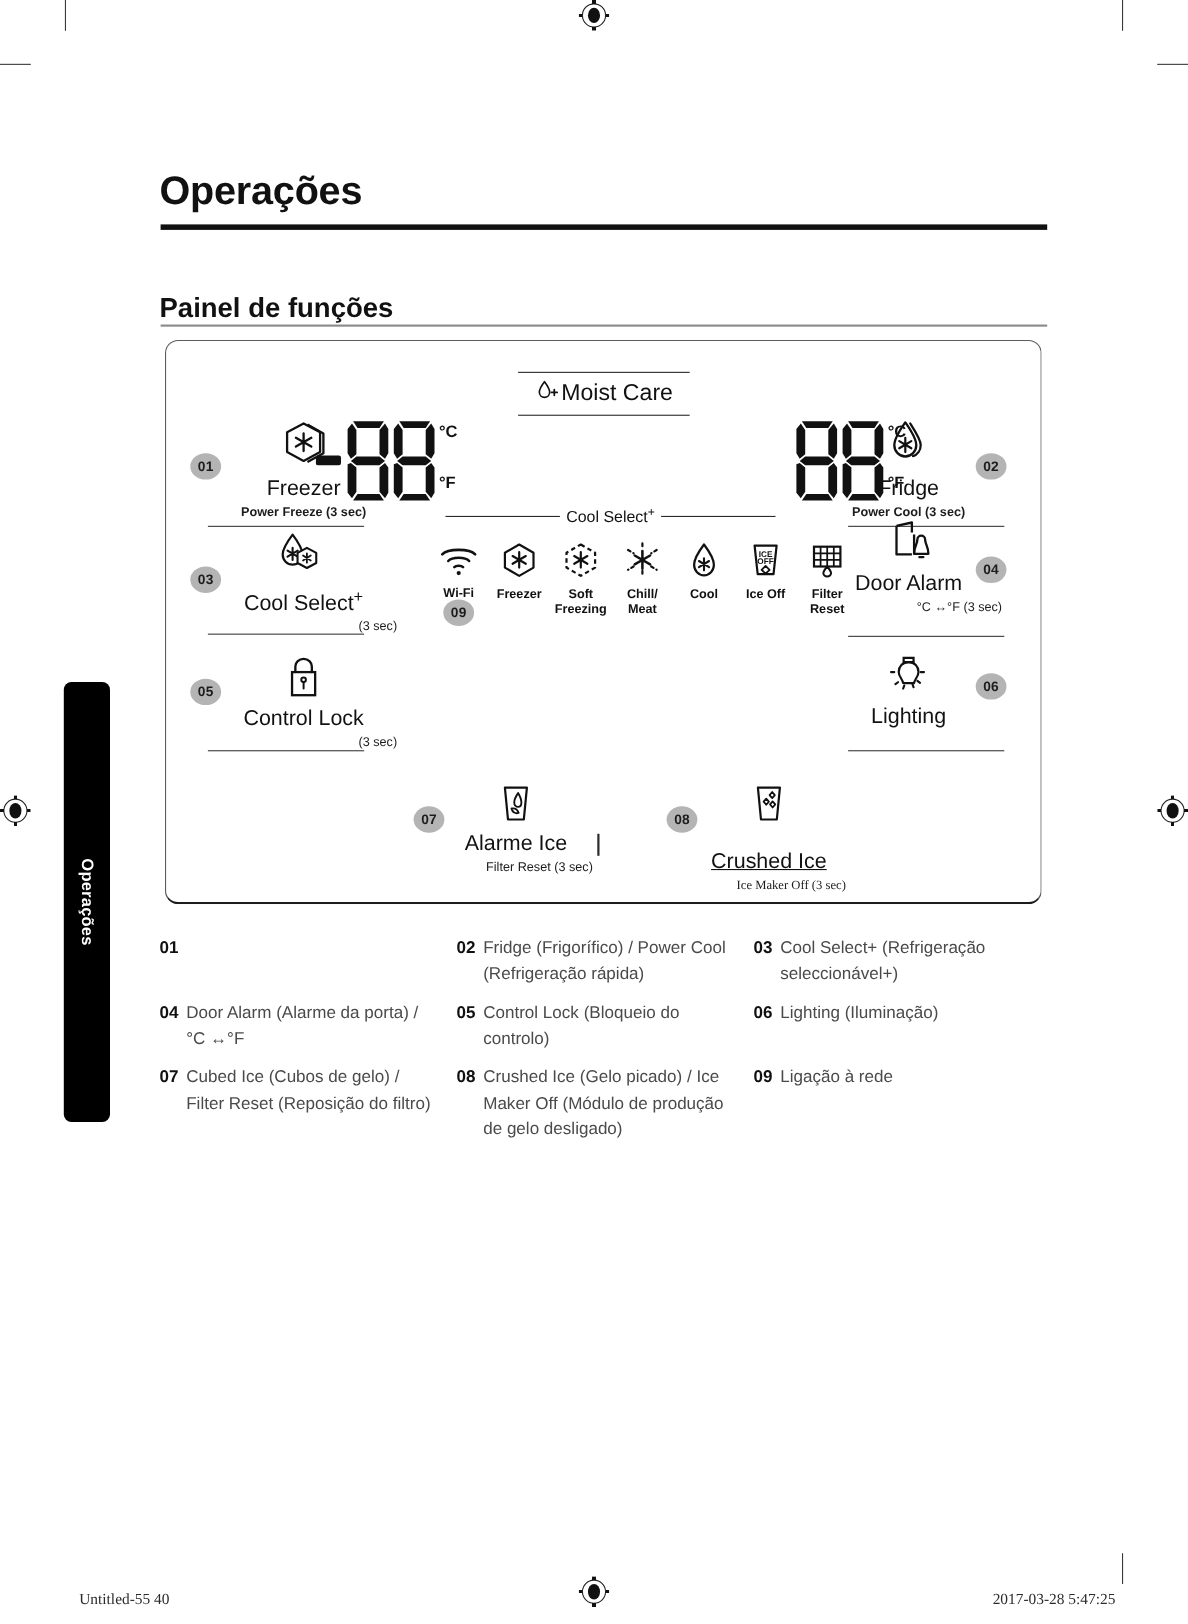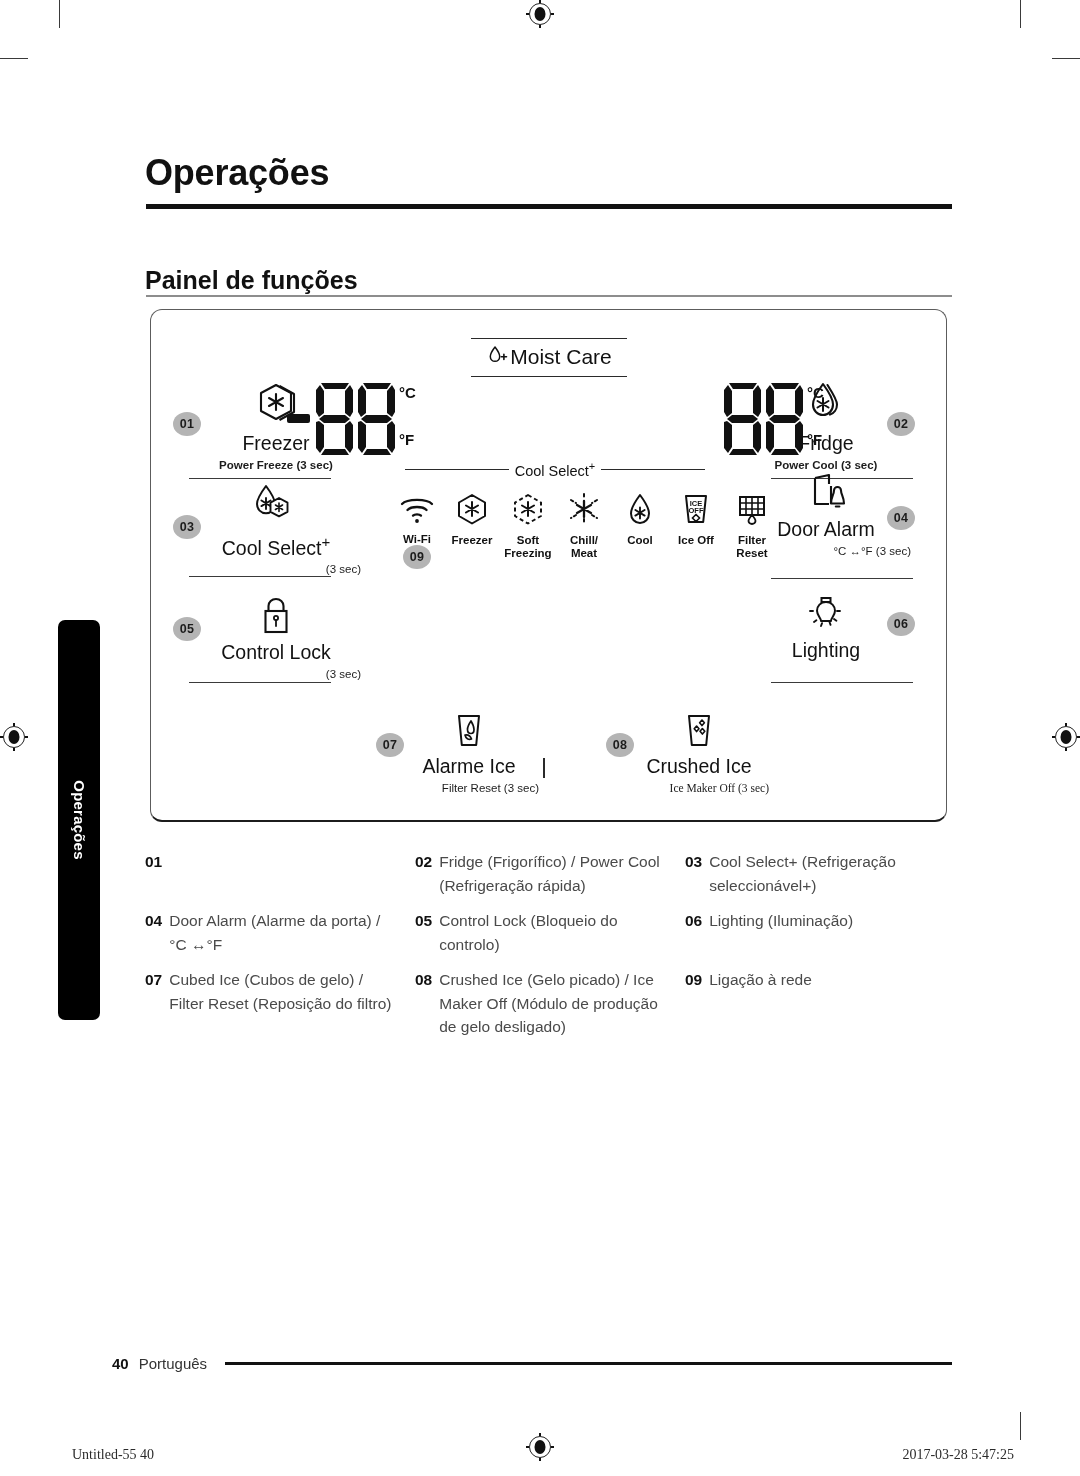--- a/index.html
+++ b/index.html
@@ -580,21 +580,21 @@
       <span>
         <svg width="36" height="38" viewBox="0 0 36 38">
           <path d="M8 3 L28 3 L25.2 32 L10.8 32 Z" fill="none" stroke="#111" stroke-width="2" stroke-linejoin="round"></path>
           <g fill="none" stroke="#111" stroke-width="1.6" stroke-linejoin="round">
             <polygon points="21,7 23.4,9.8 21,12.6 18.6,9.8"></polygon>
             <polygon points="15.6,13 18,15.8 15.6,18.6 13.2,15.8"></polygon>
             <polygon points="21.4,15.5 23.8,18.3 21.4,21.1 19,18.3"></polygon>
           </g>
         </svg>
       </span>
-      <div class="btn-title" style="margin-top:2px;">Crushed Ice</div>
+      <div class="btn-title" style="margin-top:18px;text-decoration:underline;">Crushed Ice</div>
       <div class="btn-sub-light" style="margin-top:6px;font-family:Liberation Serif, serif;">Ice Maker Off (3 sec)</div>
     </div>
 
   </div>
 
   <div id="legend">
     <div class="legend-cell">
       <span class="legend-num">01</span>
     </div>
     <div class="legend-cell">
@@ -624,22 +624,17 @@
     <div class="legend-cell">
       <span class="legend-num">08</span>
       <span class="legend-text">Crushed Ice (Gelo picado) / Ice Maker Off (Módulo de produção de gelo desligado)</span>
     </div>
     <div class="legend-cell">
       <span class="legend-num">09</span>
       <span class="legend-text">Ligação à rede</span>
     </div>
   </div>
 
-  <div id="footer">
-    <span class="pg-num">40</span>
-    <span class="pg-lang">Português</span>
-    <span class="pg-rule"></span>
-  </div>
 
   <div class="print-meta" style="left:72px;top:1447px;">Untitled-55   40</div>
   <div class="print-meta" style="right:66px;top:1447px;">2017-03-28   5:47:25</div>
 
 </div>
 
 </body></html>

